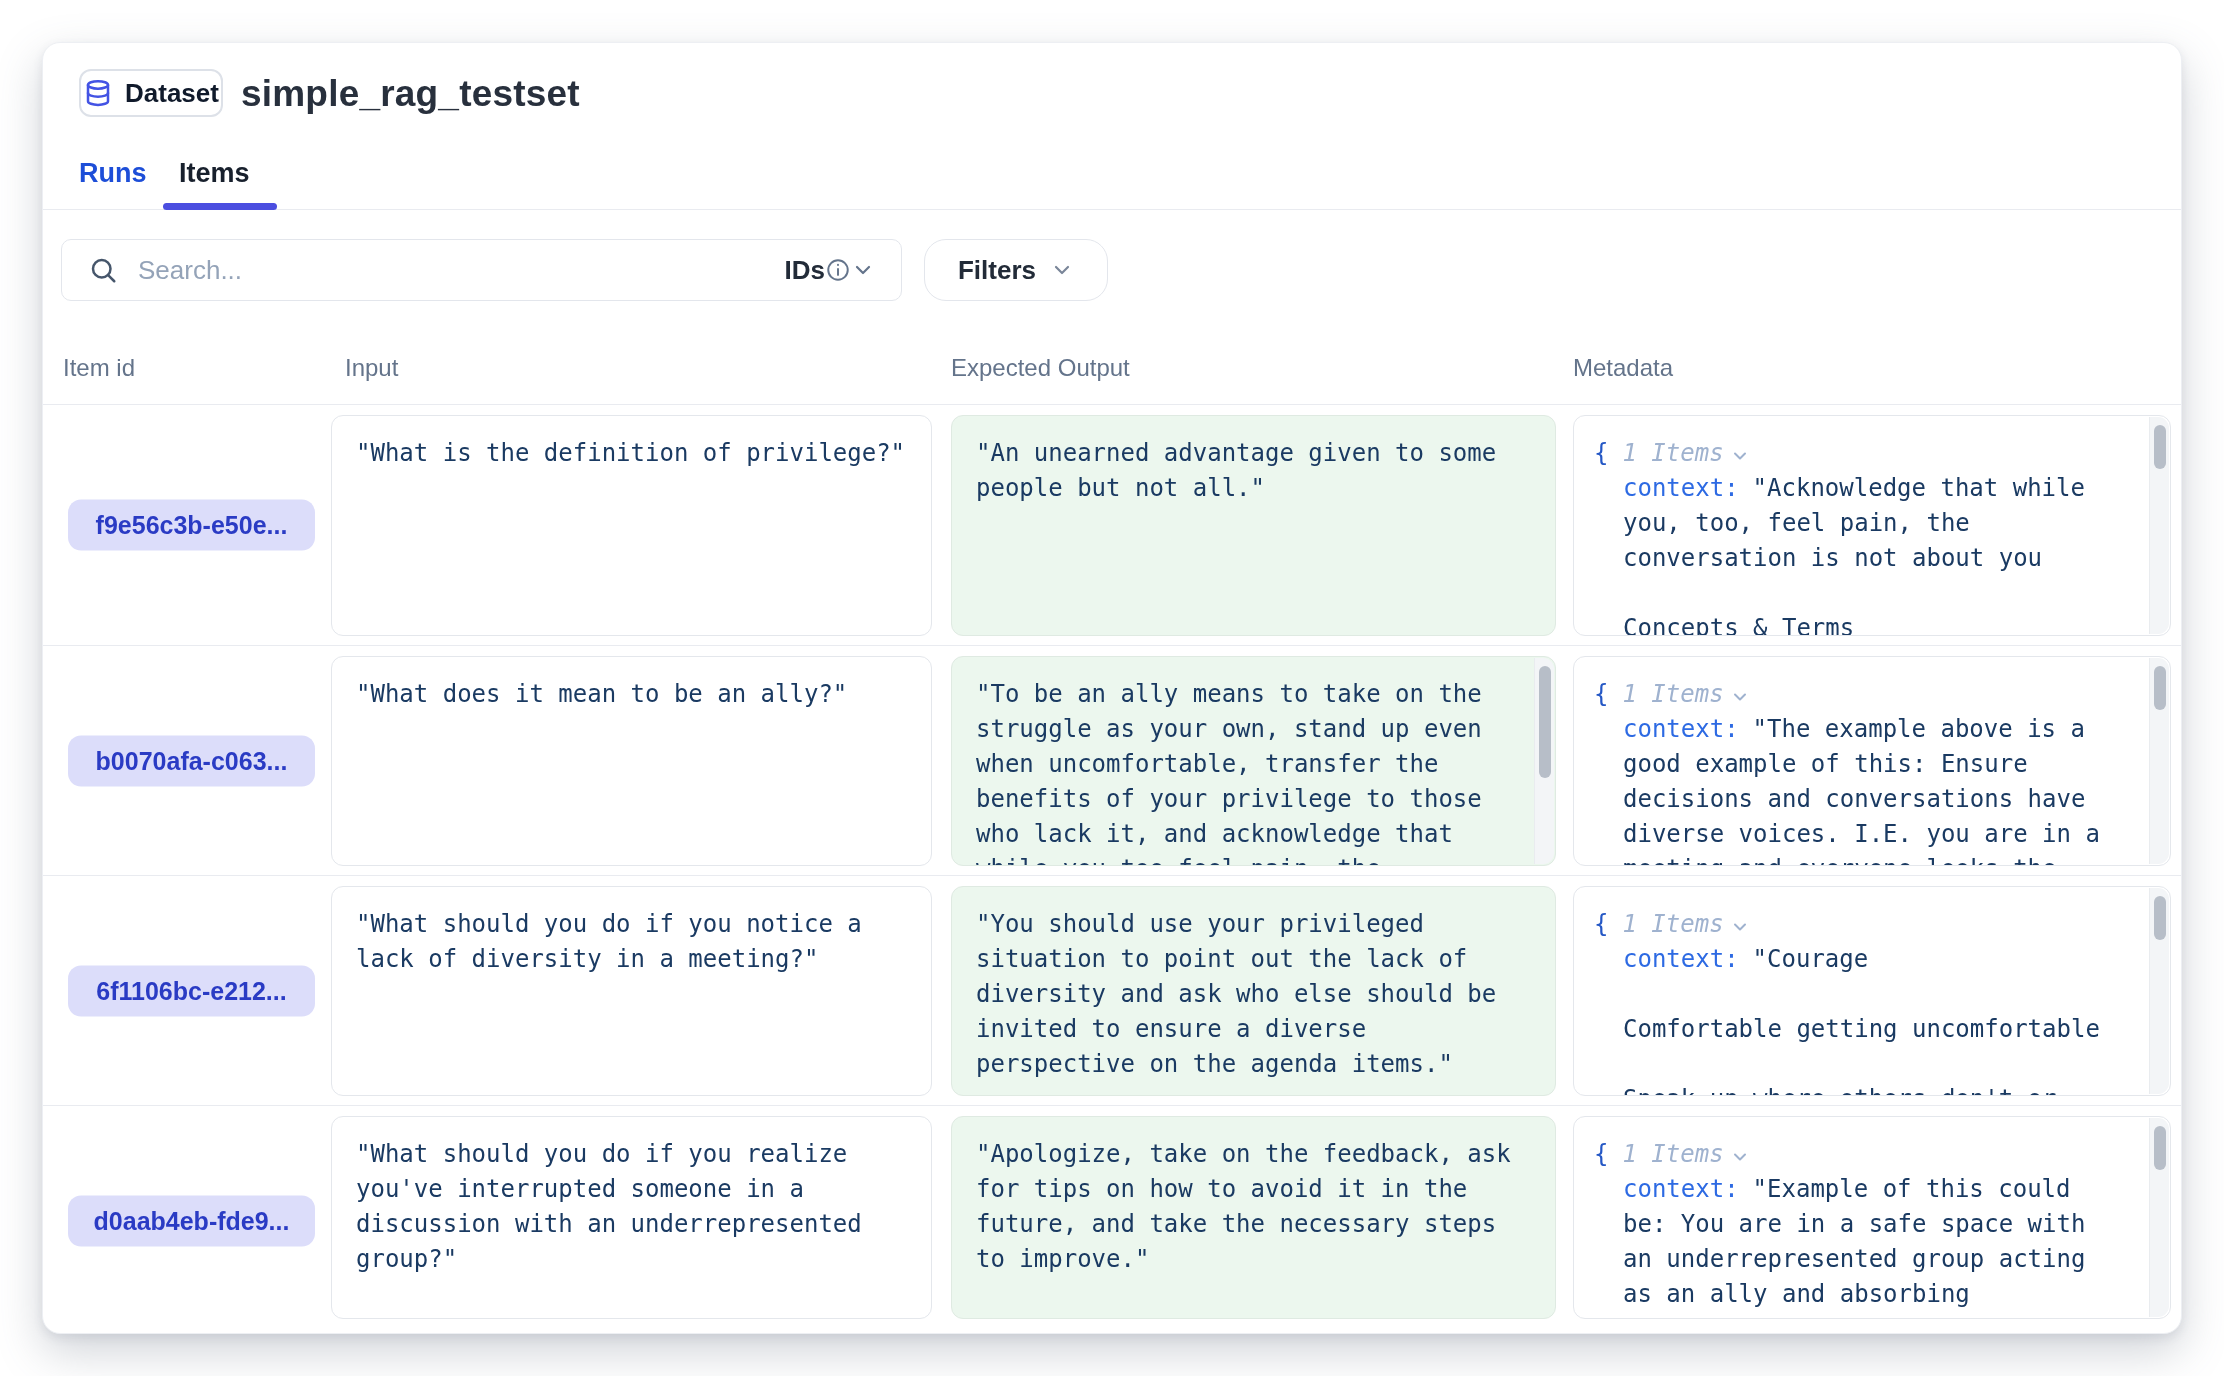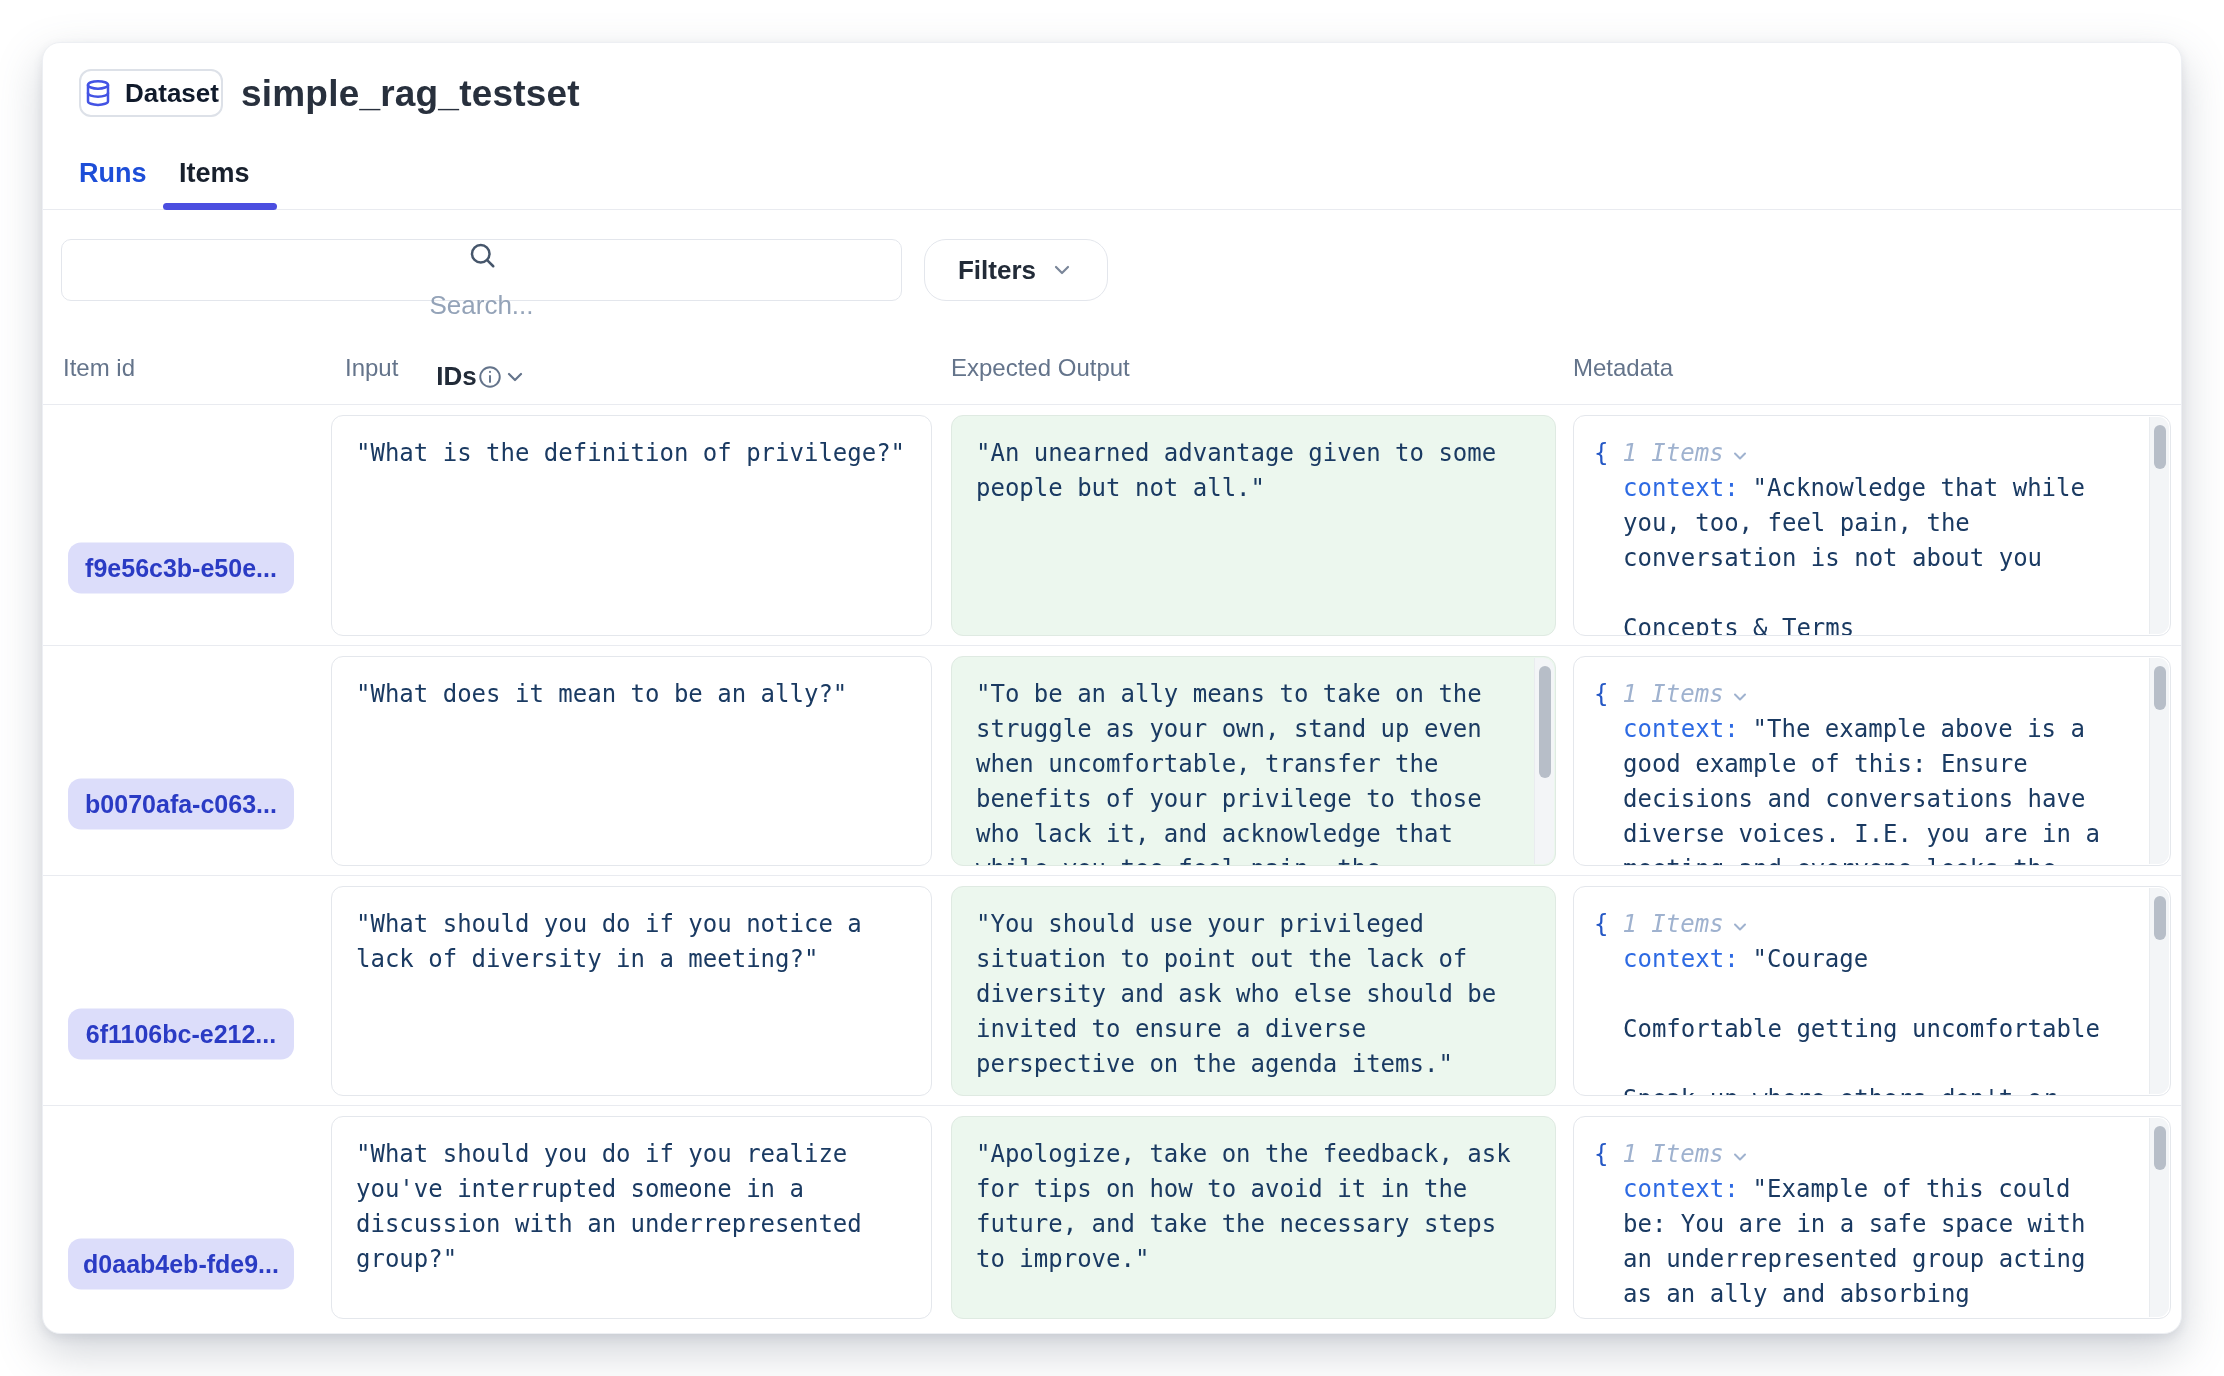--- a/index.html
+++ b/index.html
@@ -25,21 +25,21 @@
   
   .tabbar { position:absolute; left:0; top:0; width:100%; height:167px; border-bottom:1px solid #e9ebf0; }
   .tab { position:absolute; top:115px; font-size:27px; font-weight:600; color:#1d4ed8; cursor:pointer; }
   .tab.runs { left:36px; }
   .tab.items { left:136px; color:#18202d; }
   .tab-underline { position:absolute; left:120px; top:160px; width:114px; height:7px; background:#4b4ee0; border-radius:4px; }
   
   .searchbox {
     position:absolute; left:18px; top:196px; width:841px; height:62px;
     border:1px solid #e3e6ec; border-radius:10px; background:#fff;
-    display:flex; align-items:center; padding:0 26px; gap:20px;flex-direction:column;
+    display:flex; align-items:center; padding:0 26px; gap:20px;
   }
   .searchbox .ph { font-size:26px; color:#94a3b8; flex:0 0 auto; }
   .searchbox .spacer { flex:1; }
   .ids-group { display:flex; align-items:center; font-size:26px; font-weight:600; color:#222b38; }
   .filters-btn {
     position:absolute; left:881px; top:196px; width:184px; height:62px;
     border:1px solid #e3e6ec; border-radius:22px; background:#fff;
     display:flex; align-items:center; justify-content:center; gap:14px;
     font-size:26px; font-weight:600; color:#222b38; cursor:pointer;
   }
@@ -47,23 +47,23 @@
   .thead { position:absolute; left:0; top:291px; width:100%; height:71px; border-bottom:1px solid #e9ebf0; }
   .th { position:absolute; top:20px; font-size:24px; font-weight:500; color:#64748b; }
   .th.c1{left:20px;} .th.c2{left:302px;} .th.c3{left:908px;} .th.c4{left:1530px;}
   .row { position:absolute; left:0; width:100%; }
   .row.r1 { top:362px; height:241px; border-bottom:1px solid #e9ebf0; }
   .row.r2 { top:603px; height:230px; border-bottom:1px solid #e9ebf0; }
   .row.r3 { top:833px; height:230px; border-bottom:1px solid #e9ebf0; }
   .row.r4 { top:1063px; height:229px; }
   .idb {
     position:absolute; left:25px; top:50%; transform:translateY(-50%);
-    width:226px; height:51px; border-radius:13px; background:#dcddfa;
+    width:247px; height:51px; border-radius:13px; background:#dcddfa;
     display:flex; align-items:center; justify-content:center;
-    font-size:25px; font-weight:bold; color:#2a3bc4; cursor:pointer;margin-top:43px;
+    font-size:25px; font-weight:bold; color:#2a3bc4; cursor:pointer;
   }
   .cell {
     position:absolute; top:10px; border:1px solid #e4e7ec; border-radius:12px;
     background:#fff; overflow:hidden;
   }
   .cell.input    { left:288px;  width:601px; padding:20px 24px; }
   .cell.expected { left:908px;  width:605px; padding:20px 24px; background:#ecf7ee; border-color:#dfeae2; }
   .cell.expected.scroll { padding-right:44px; }
   .cell.meta     { left:1530px; width:598px; padding:20px 39px 20px 20px; }
   .r1 .cell { height:221px; }

